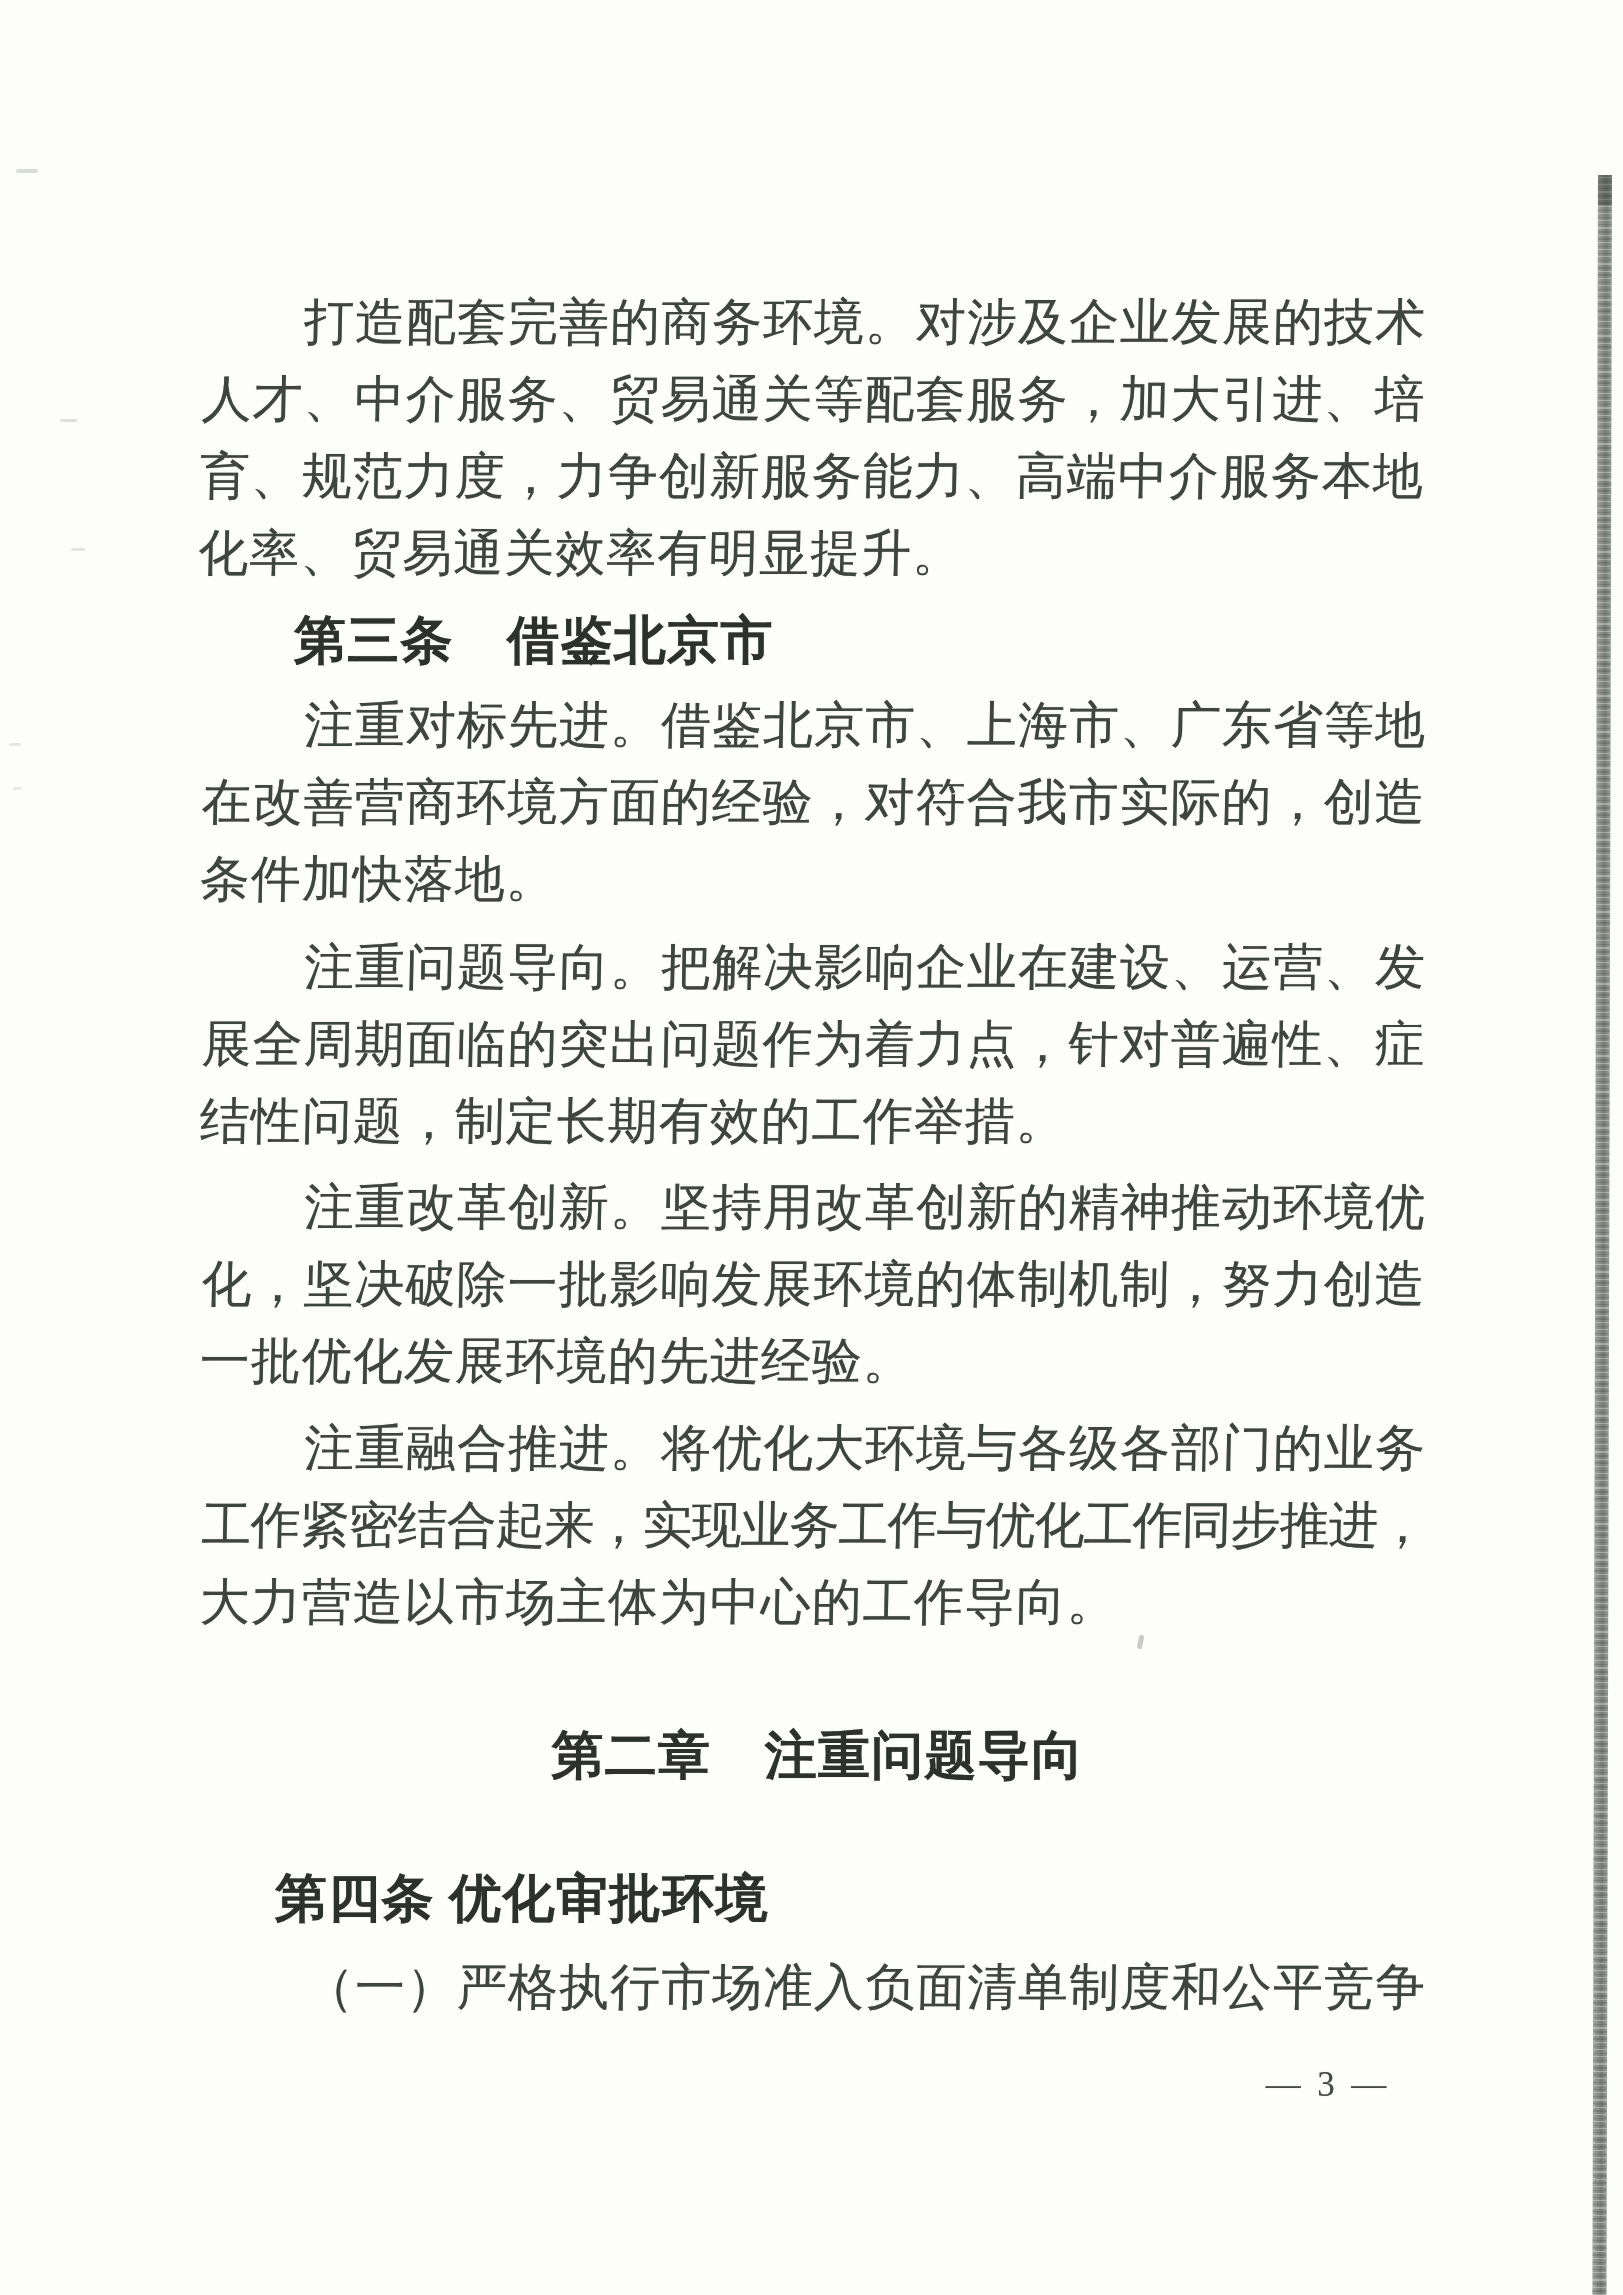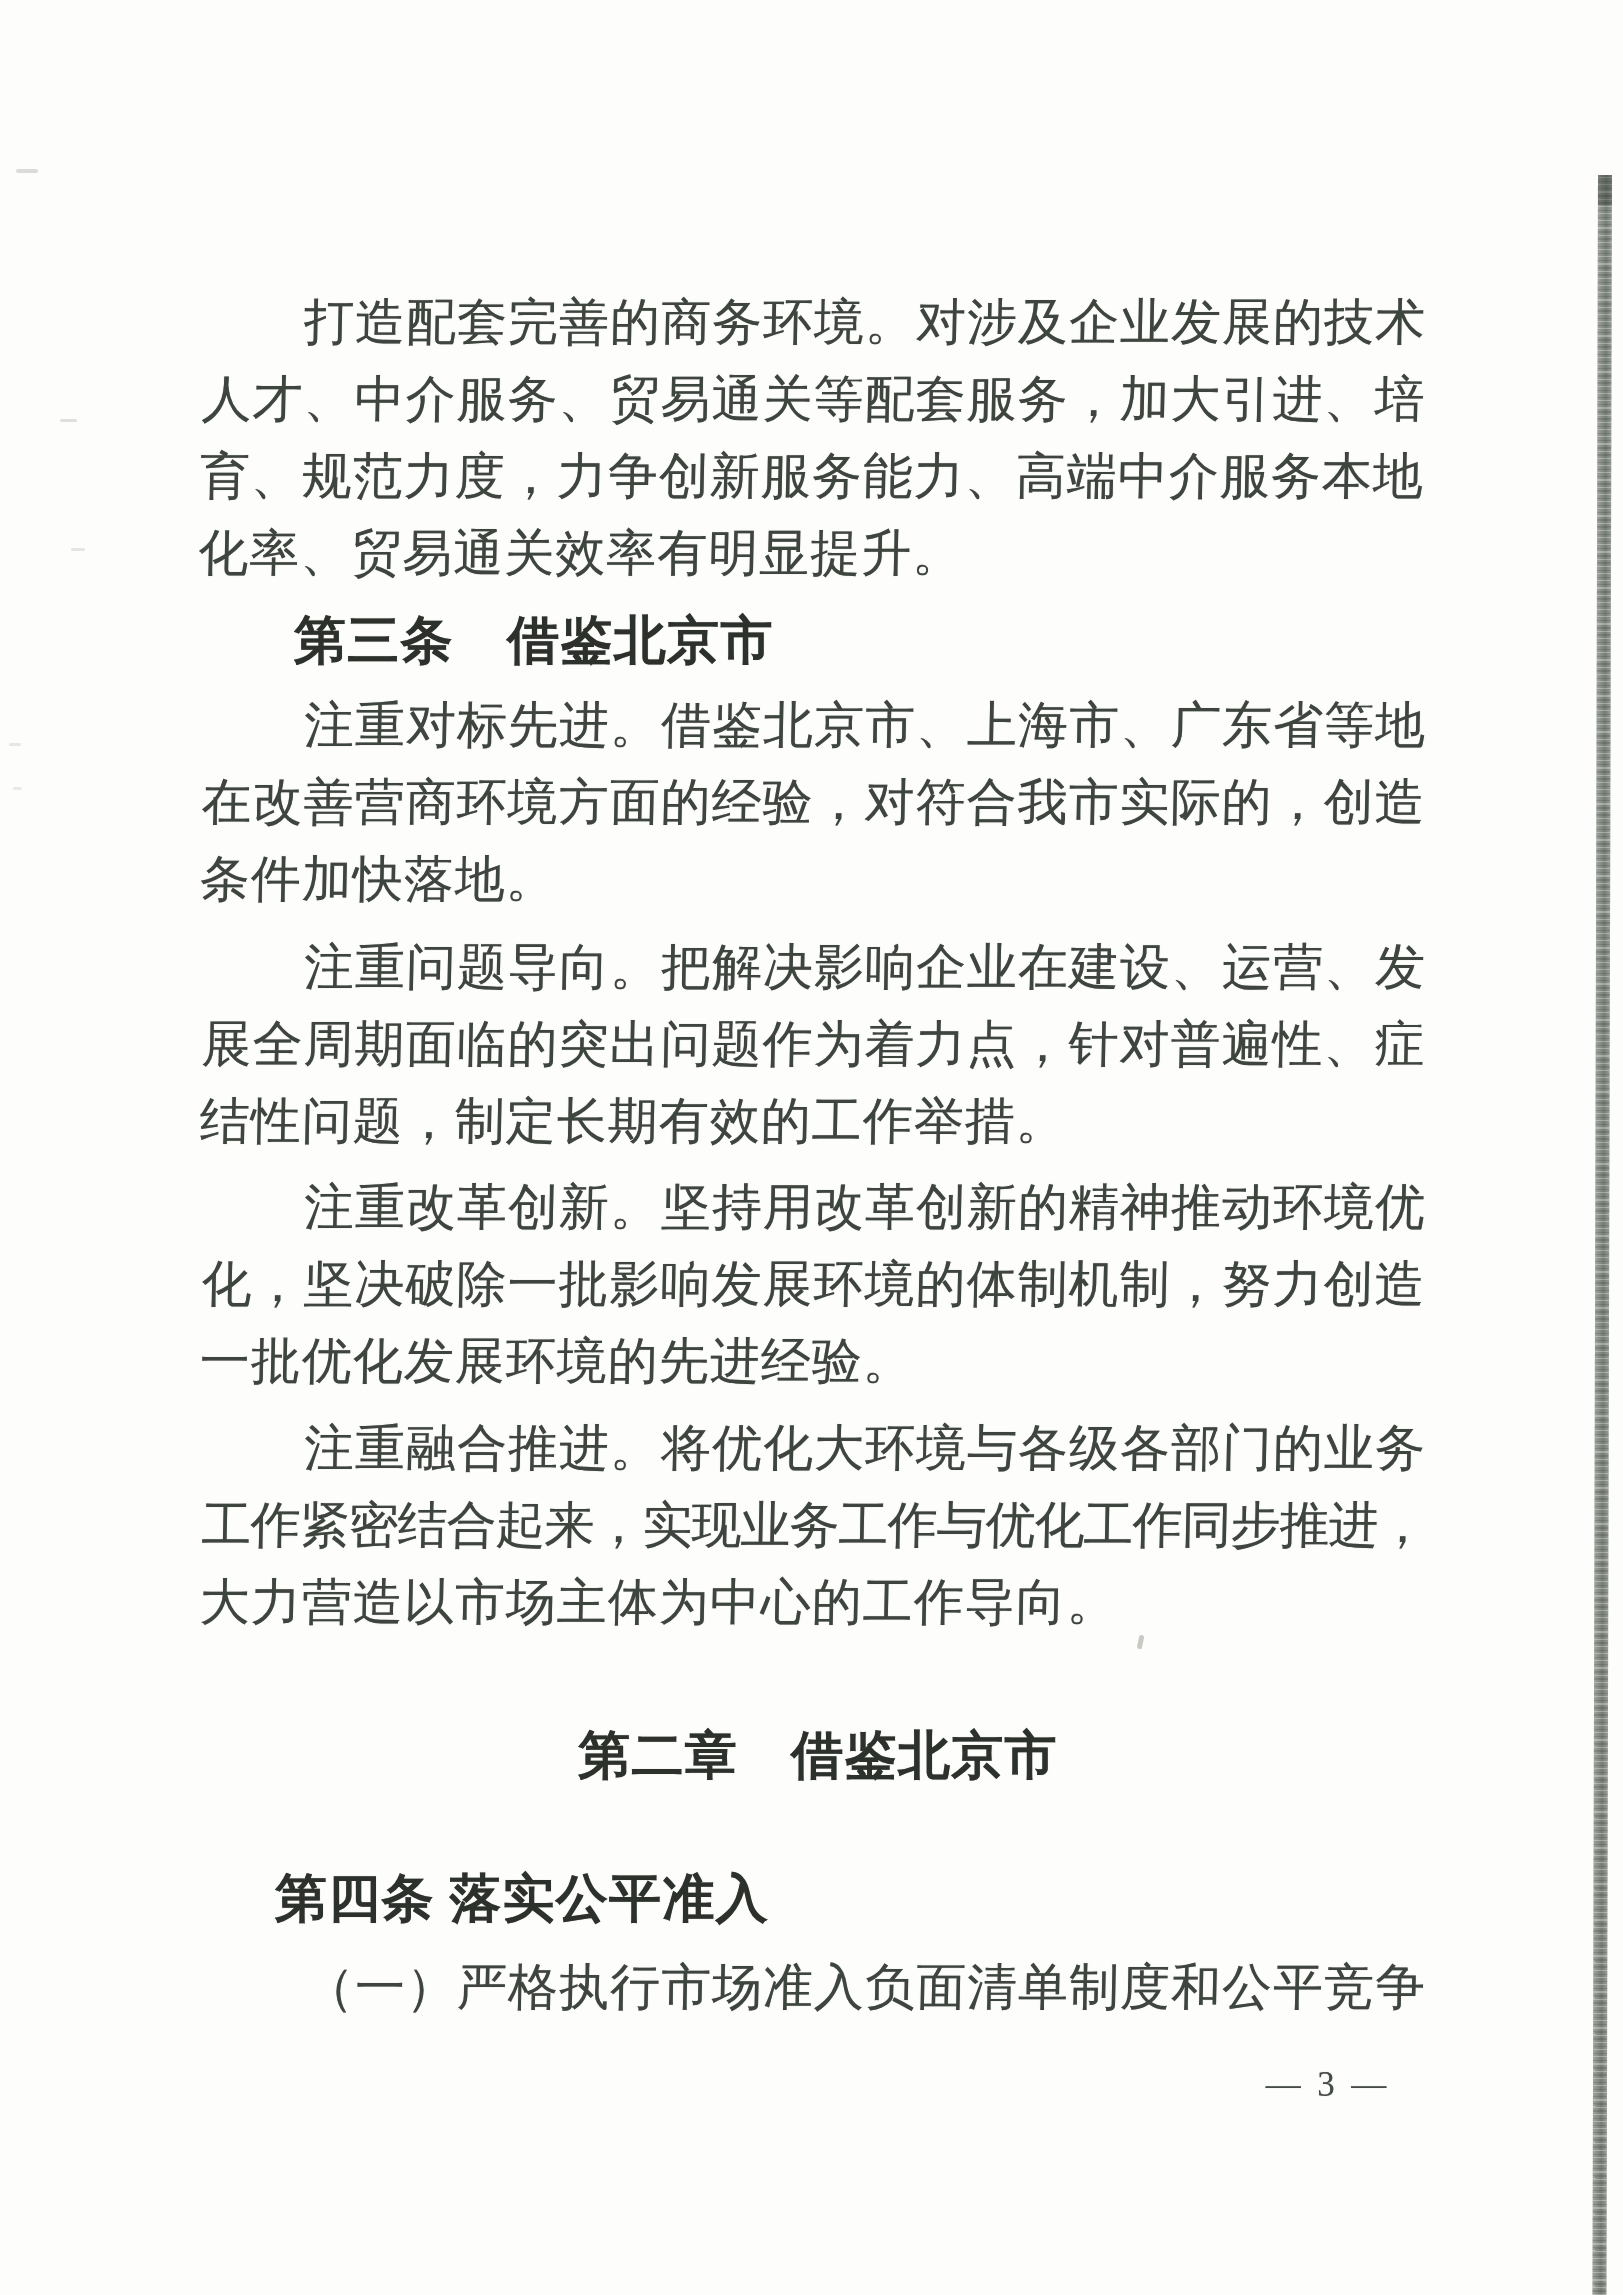--- a/index.html
+++ b/index.html
@@ -97,23 +97,23 @@
     <div class="line">化，坚决破除一批影响发展环境的体制机制，努力创造</div>
     <div class="line">一批优化发展环境的先进经验。</div>
   </div>
 
   <div class="block body-par" style="top:1410px">
     <div class="line indent">注重融合推进。将优化大环境与各级各部门的业务</div>
     <div class="line tight">工作紧密结合起来，实现业务工作与优化工作同步推进，</div>
     <div class="line">大力营造以市场主体为中心的工作导向。</div>
   </div>
 
-  <div class="block chapter-heading" style="top:1720px">第二章　借鉴北京市</div>
+  <div class="block chapter-heading" style="top:1720px">第二章　注重问题导向</div>
 
-  <div class="block art-heading pad-b" style="top:1863px">第四条 落实公平准入</div>
+  <div class="block art-heading pad-b" style="top:1863px">第四条 优化审批环境</div>
 
   <div class="block body-par" style="top:1949px">
     <div class="line indent">（一）严格执行市场准入负面清单制度和公平竞争</div>
   </div>
 
   <div class="page-number">— 3 —</div>
 
   <div class="scan-strip"></div>
   <div class="speck s1"></div>
   <div class="speck s2"></div>

